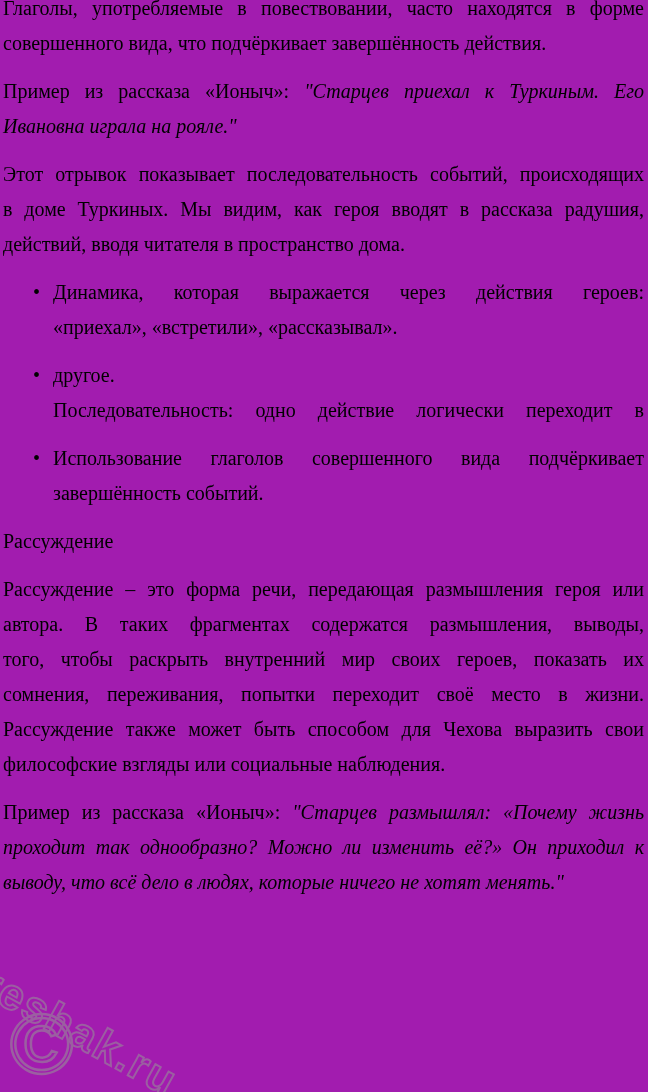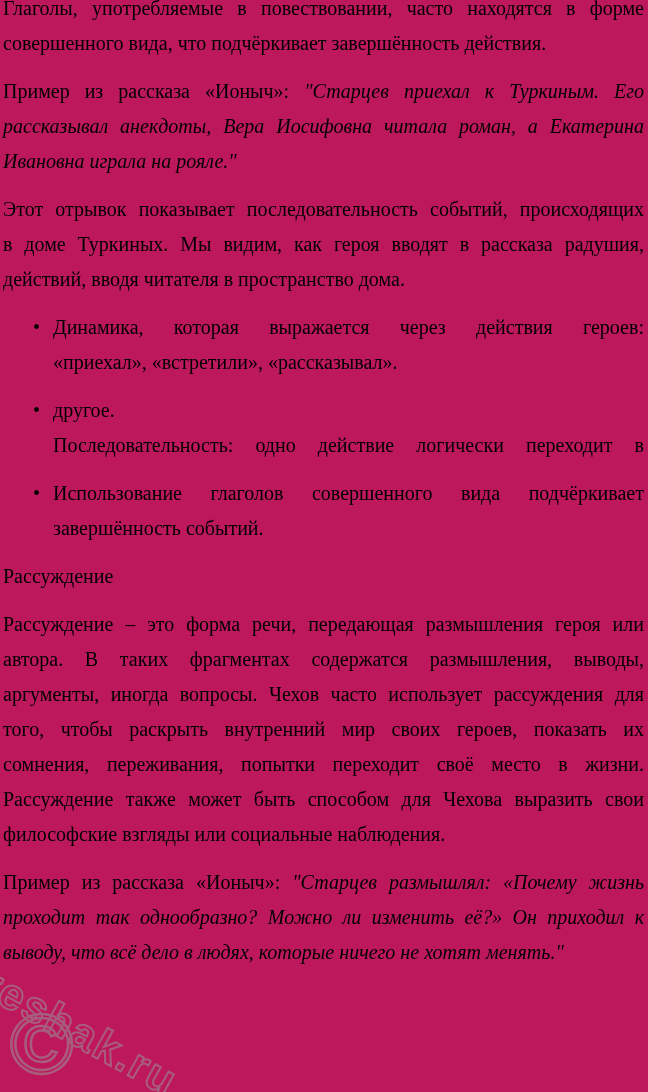--- a/index.html
+++ b/index.html
@@ -1,17 +1,17 @@
 <!DOCTYPE html>
 <html><head>
 <meta charset="utf-8">
 <style>
   html,body { margin:0; padding:0; background:#ffffff; }
   .page {
-    width:648px; height:1092px; position:relative; background:#be185d; overflow:hidden;
+    width:648px; height:1092px; position:relative; background:#a21caf; overflow:hidden;
     font-family:"Liberation Serif","DejaVu Serif",serif;
     font-size:20px; line-height:35px; color:#000;
   }
   .content { padding:0 4px 0 3px; margin-top:-9px; }
   p.para { margin:0 0 13px 0; }
   .line { display:block; }
   .jl { text-align:justify; text-align-last:justify; text-justify:inter-word; word-spacing:-1px; }
   .ll { text-align:left; }
   .b  { font-weight:normal; font-style:normal; }
   i   { font-style:italic; }
@@ -40,21 +40,20 @@
 <div class="page">
   <div class="content">
 
     <p class="para">
       <span class="line jl">Глаголы, употребляемые в повествовании, часто находятся в форме</span>
       <span class="line ll">совершенного вида, что подчёркивает завершённость действия.</span>
     </p>
 
     <p class="para">
       <span class="line jl"><b class="b">Пример из рассказа «Ионыч»: </b><i>"Старцев приехал к Туркиным. Его</i></span>
-      <span class="line jl"><i>рассказывал анекдоты, Вера Иосифовна читала роман, а Екатерина</i></span>
       <span class="line ll"><i>Ивановна играла на рояле."</i></span>
     </p>
 
     <p class="para">
       <span class="line jl">Этот отрывок показывает последовательность событий, происходящих</span>
       <span class="line jl">в доме Туркиных. Мы видим, как героя вводят в рассказа радушия,</span>
       <span class="line ll">действий, вводя читателя в пространство дома.</span>
     </p>
 
 
@@ -76,21 +75,20 @@
       </li>
     </ul>
 
     <p class="para">
       <span class="line ll b">Рассуждение</span>
     </p>
 
     <p class="para">
       <span class="line jl">Рассуждение – это форма речи, передающая размышления героя или</span>
       <span class="line jl">автора. В таких фрагментах содержатся размышления, выводы,</span>
-      <span class="line jl">аргументы, иногда вопросы. Чехов часто использует рассуждения для</span>
       <span class="line jl">того, чтобы раскрыть внутренний мир своих героев, показать их</span>
       <span class="line jl">сомнения, переживания, попытки переходит своё место в жизни.</span>
       <span class="line jl">Рассуждение также может быть способом для Чехова выразить свои</span>
       <span class="line ll">философские взгляды или социальные наблюдения.</span>
     </p>
 
     <p class="para">
       <span class="line jl"><b class="b">Пример из рассказа «Ионыч»: </b><i>"Старцев размышлял: «Почему жизнь</i></span>
       <span class="line jl"><i>проходит так однообразно? Можно ли изменить её?» Он приходил к</i></span>
       <span class="line ll"><i>выводу, что всё дело в людях, которые ничего не хотят менять."</i></span>

